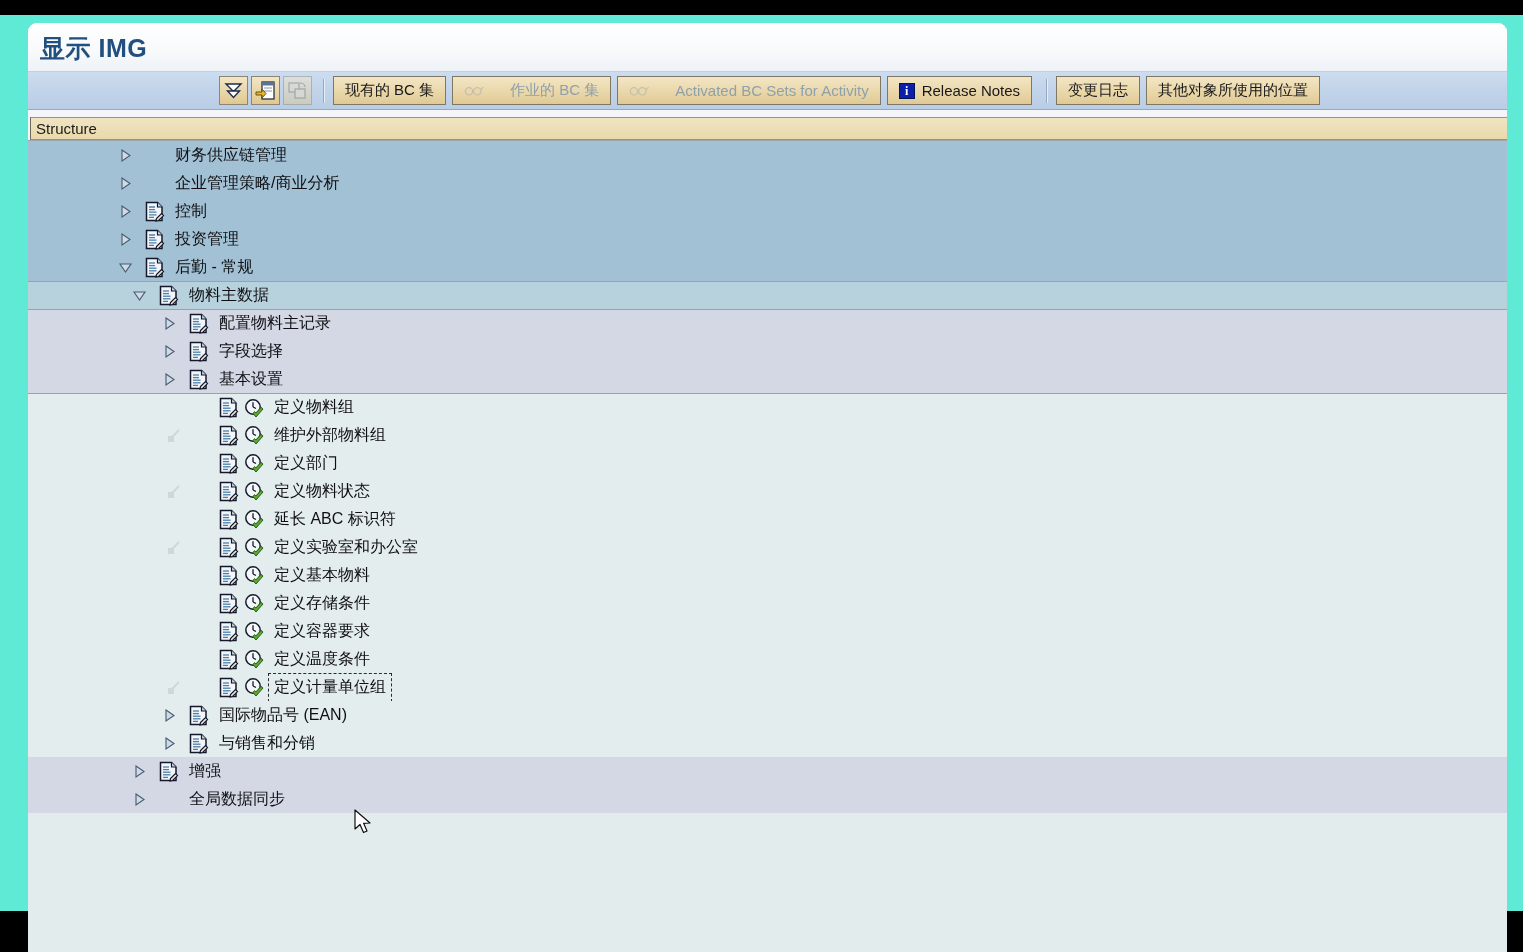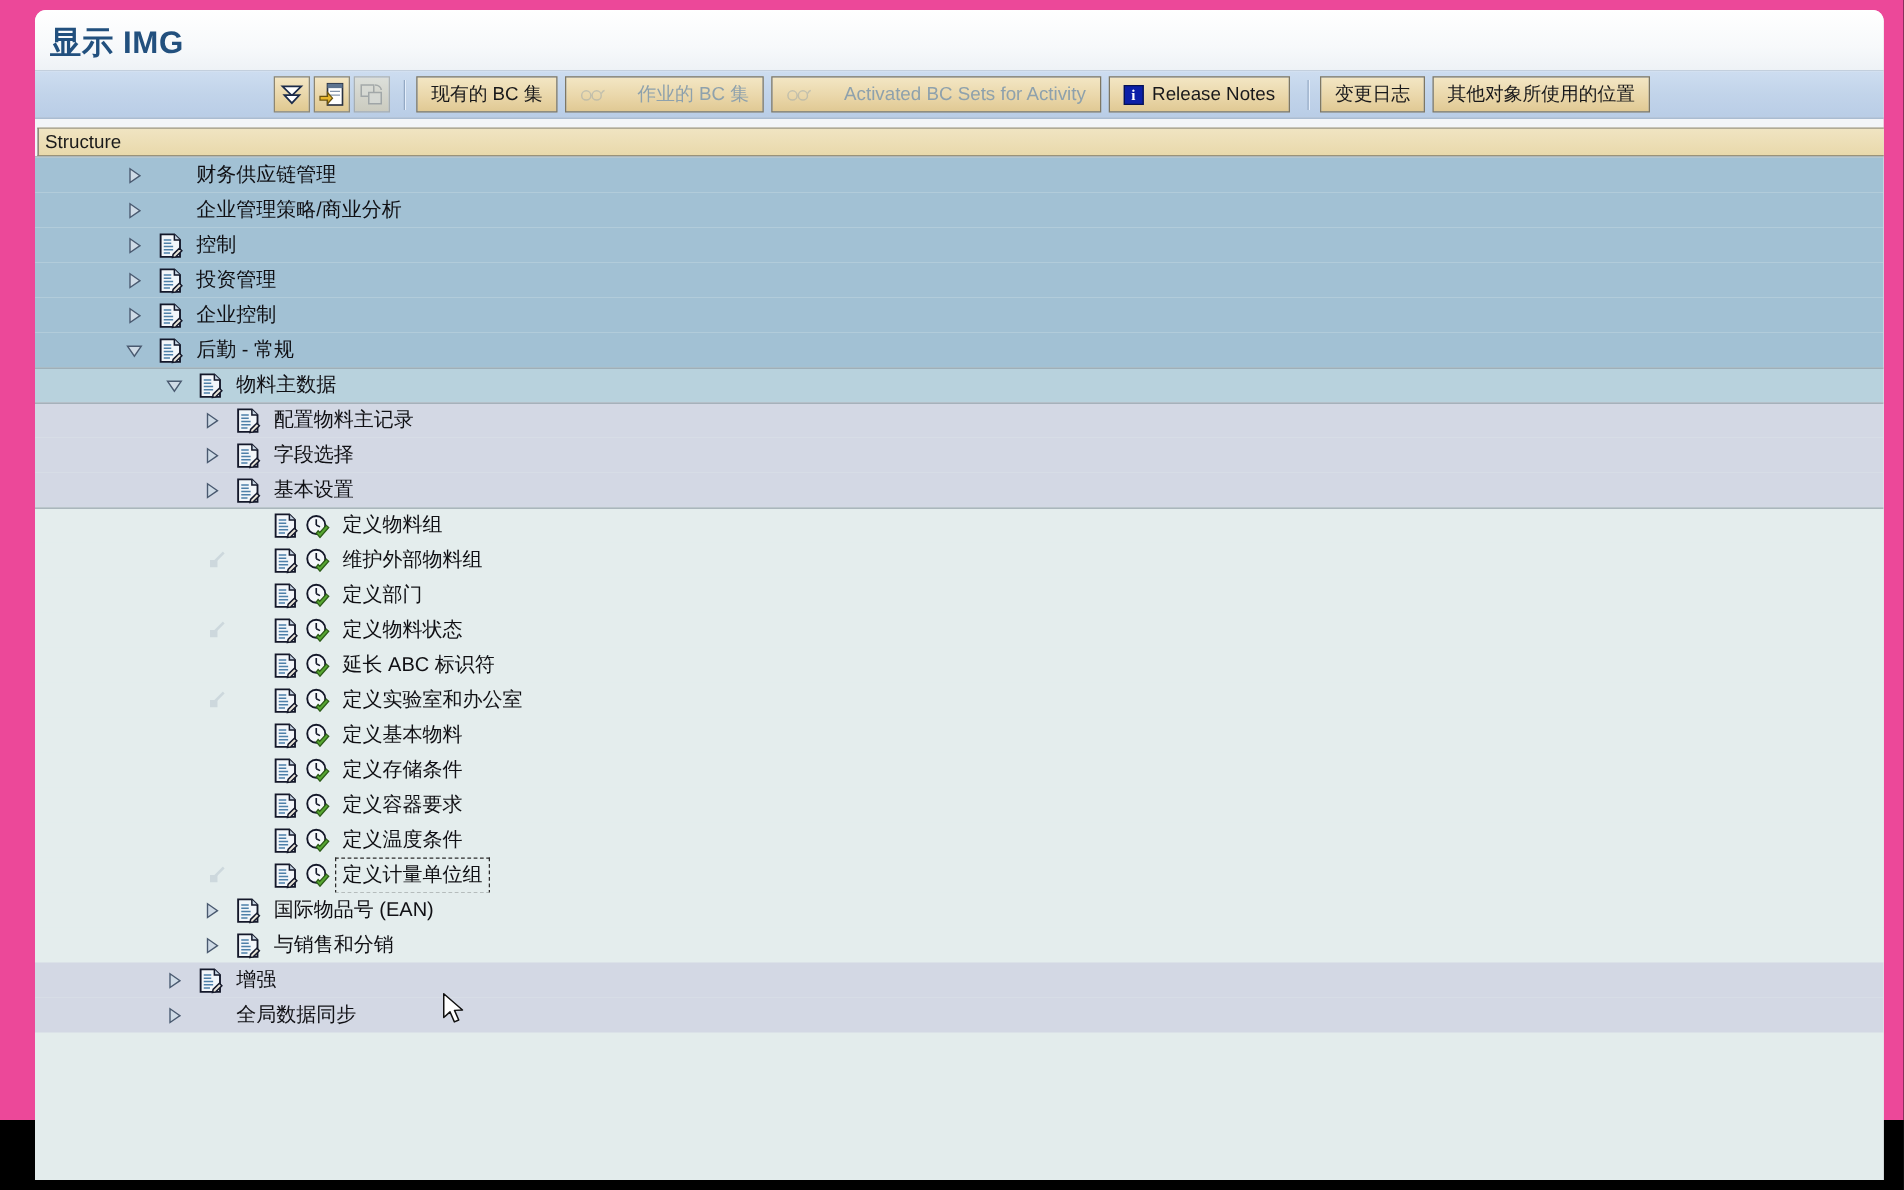--- a/index.html
+++ b/index.html
@@ -9,21 +9,22 @@
     width: 1523px;
     height: 952px;
     overflow: hidden;
     font-family: "Liberation Sans", "DejaVu Sans", sans-serif;
   }
 
   #screen {
     position: relative;
     width: 1523px;
     height: 896px;
-    background: #ec4899;
+    background: #5eead4;
+    margin-top: 15px;
   }
 
   
   #window {
     position: absolute;
     left: 28px;
     top: 8px;
     width: 1479px;
     height: 936px;
     background: #f3f5f8;
@@ -145,21 +146,21 @@
   }
 
   .row {
     position: relative;
     height: 28px;
     display: flex;
     align-items: center;
     box-sizing: border-box;
     white-space: nowrap;
   }
-  .row.lvl0 { background: #a2c1d4; }
+  .row.lvl0 { background: #a2c1d4; padding-left: 18px; }
   .row.lvl1 { background: #b8d2dd; }
   .row.lvl2 { background: #d3d8e4; }
   .row.lvl3 { background: #e4eded; }
   .row.band-edge { border-top: 1px solid #97a4ac; }
 
   .twisty {
     width: 18px; height: 18px;
     flex: 0 0 18px;
     display: flex; align-items: center; justify-content: center;
   }
@@ -339,39 +340,20 @@
               <line x1="5" y1="13.8" x2="12.5" y2="13.8" stroke="#4d7fa8" stroke-width="1.3"></line>
               <line x1="5" y1="16.4" x2="10" y2="16.4" stroke="#4d7fa8" stroke-width="1.3"></line>
               <path d="M12.5 17.5 L17.5 12.6 L19.5 14.6 L14.6 19.5 L12 20 Z" fill="#e8e4d8" stroke="#14182a" stroke-width="1.2"></path>
             </svg></div>
           <span class="row-label">投资管理</span>
         </div>
         <div class="row lvl0">
           <div style="width: 70px; flex: 0 0 70px;"></div>
           <div class="twisty">
             <svg width="15" height="15" viewBox="0 0 15 15">
-              <polygon points="4,2 12,7.5 4,13" fill="#cfdbe6" stroke="#4a5a70" stroke-width="1.1"></polygon>
-            </svg>
-          </div>
-          <div class="doc-ico" style="margin-left: 10px;"><svg width="21" height="21" viewBox="0 0 21 21">
-              <path d="M2.5 1.5 H13.5 L18 6 V19.5 H2.5 Z" fill="#f2f6fa" stroke="#14182a" stroke-width="1.5"></path>
-              <path d="M13.5 1.5 V6 H18" fill="#c9d7e4" stroke="#14182a" stroke-width="1.2"></path>
-              <line x1="5" y1="6" x2="11" y2="6" stroke="#4d7fa8" stroke-width="1.3"></line>
-              <line x1="5" y1="8.6" x2="11" y2="8.6" stroke="#4d7fa8" stroke-width="1.3"></line>
-              <line x1="5" y1="11.2" x2="12.5" y2="11.2" stroke="#4d7fa8" stroke-width="1.3"></line>
-              <line x1="5" y1="13.8" x2="12.5" y2="13.8" stroke="#4d7fa8" stroke-width="1.3"></line>
-              <line x1="5" y1="16.4" x2="10" y2="16.4" stroke="#4d7fa8" stroke-width="1.3"></line>
-              <path d="M12.5 17.5 L17.5 12.6 L19.5 14.6 L14.6 19.5 L12 20 Z" fill="#e8e4d8" stroke="#14182a" stroke-width="1.2"></path>
-            </svg></div>
-          <span class="row-label">企业控制</span>
-        </div>
-        <div class="row lvl0">
-          <div style="width: 70px; flex: 0 0 70px;"></div>
-          <div class="twisty">
-            <svg width="15" height="15" viewBox="0 0 15 15">
               <polygon points="2,4 13,4 7.5,12" fill="#cfdbe6" stroke="#4a5a70" stroke-width="1.1"></polygon>
             </svg>
           </div>
           <div class="doc-ico" style="margin-left: 10px;"><svg width="21" height="21" viewBox="0 0 21 21">
               <path d="M2.5 1.5 H13.5 L18 6 V19.5 H2.5 Z" fill="#f2f6fa" stroke="#14182a" stroke-width="1.5"></path>
               <path d="M13.5 1.5 V6 H18" fill="#c9d7e4" stroke="#14182a" stroke-width="1.2"></path>
               <line x1="5" y1="6" x2="11" y2="6" stroke="#4d7fa8" stroke-width="1.3"></line>
               <line x1="5" y1="8.6" x2="11" y2="8.6" stroke="#4d7fa8" stroke-width="1.3"></line>
               <line x1="5" y1="11.2" x2="12.5" y2="11.2" stroke="#4d7fa8" stroke-width="1.3"></line>
               <line x1="5" y1="13.8" x2="12.5" y2="13.8" stroke="#4d7fa8" stroke-width="1.3"></line>

